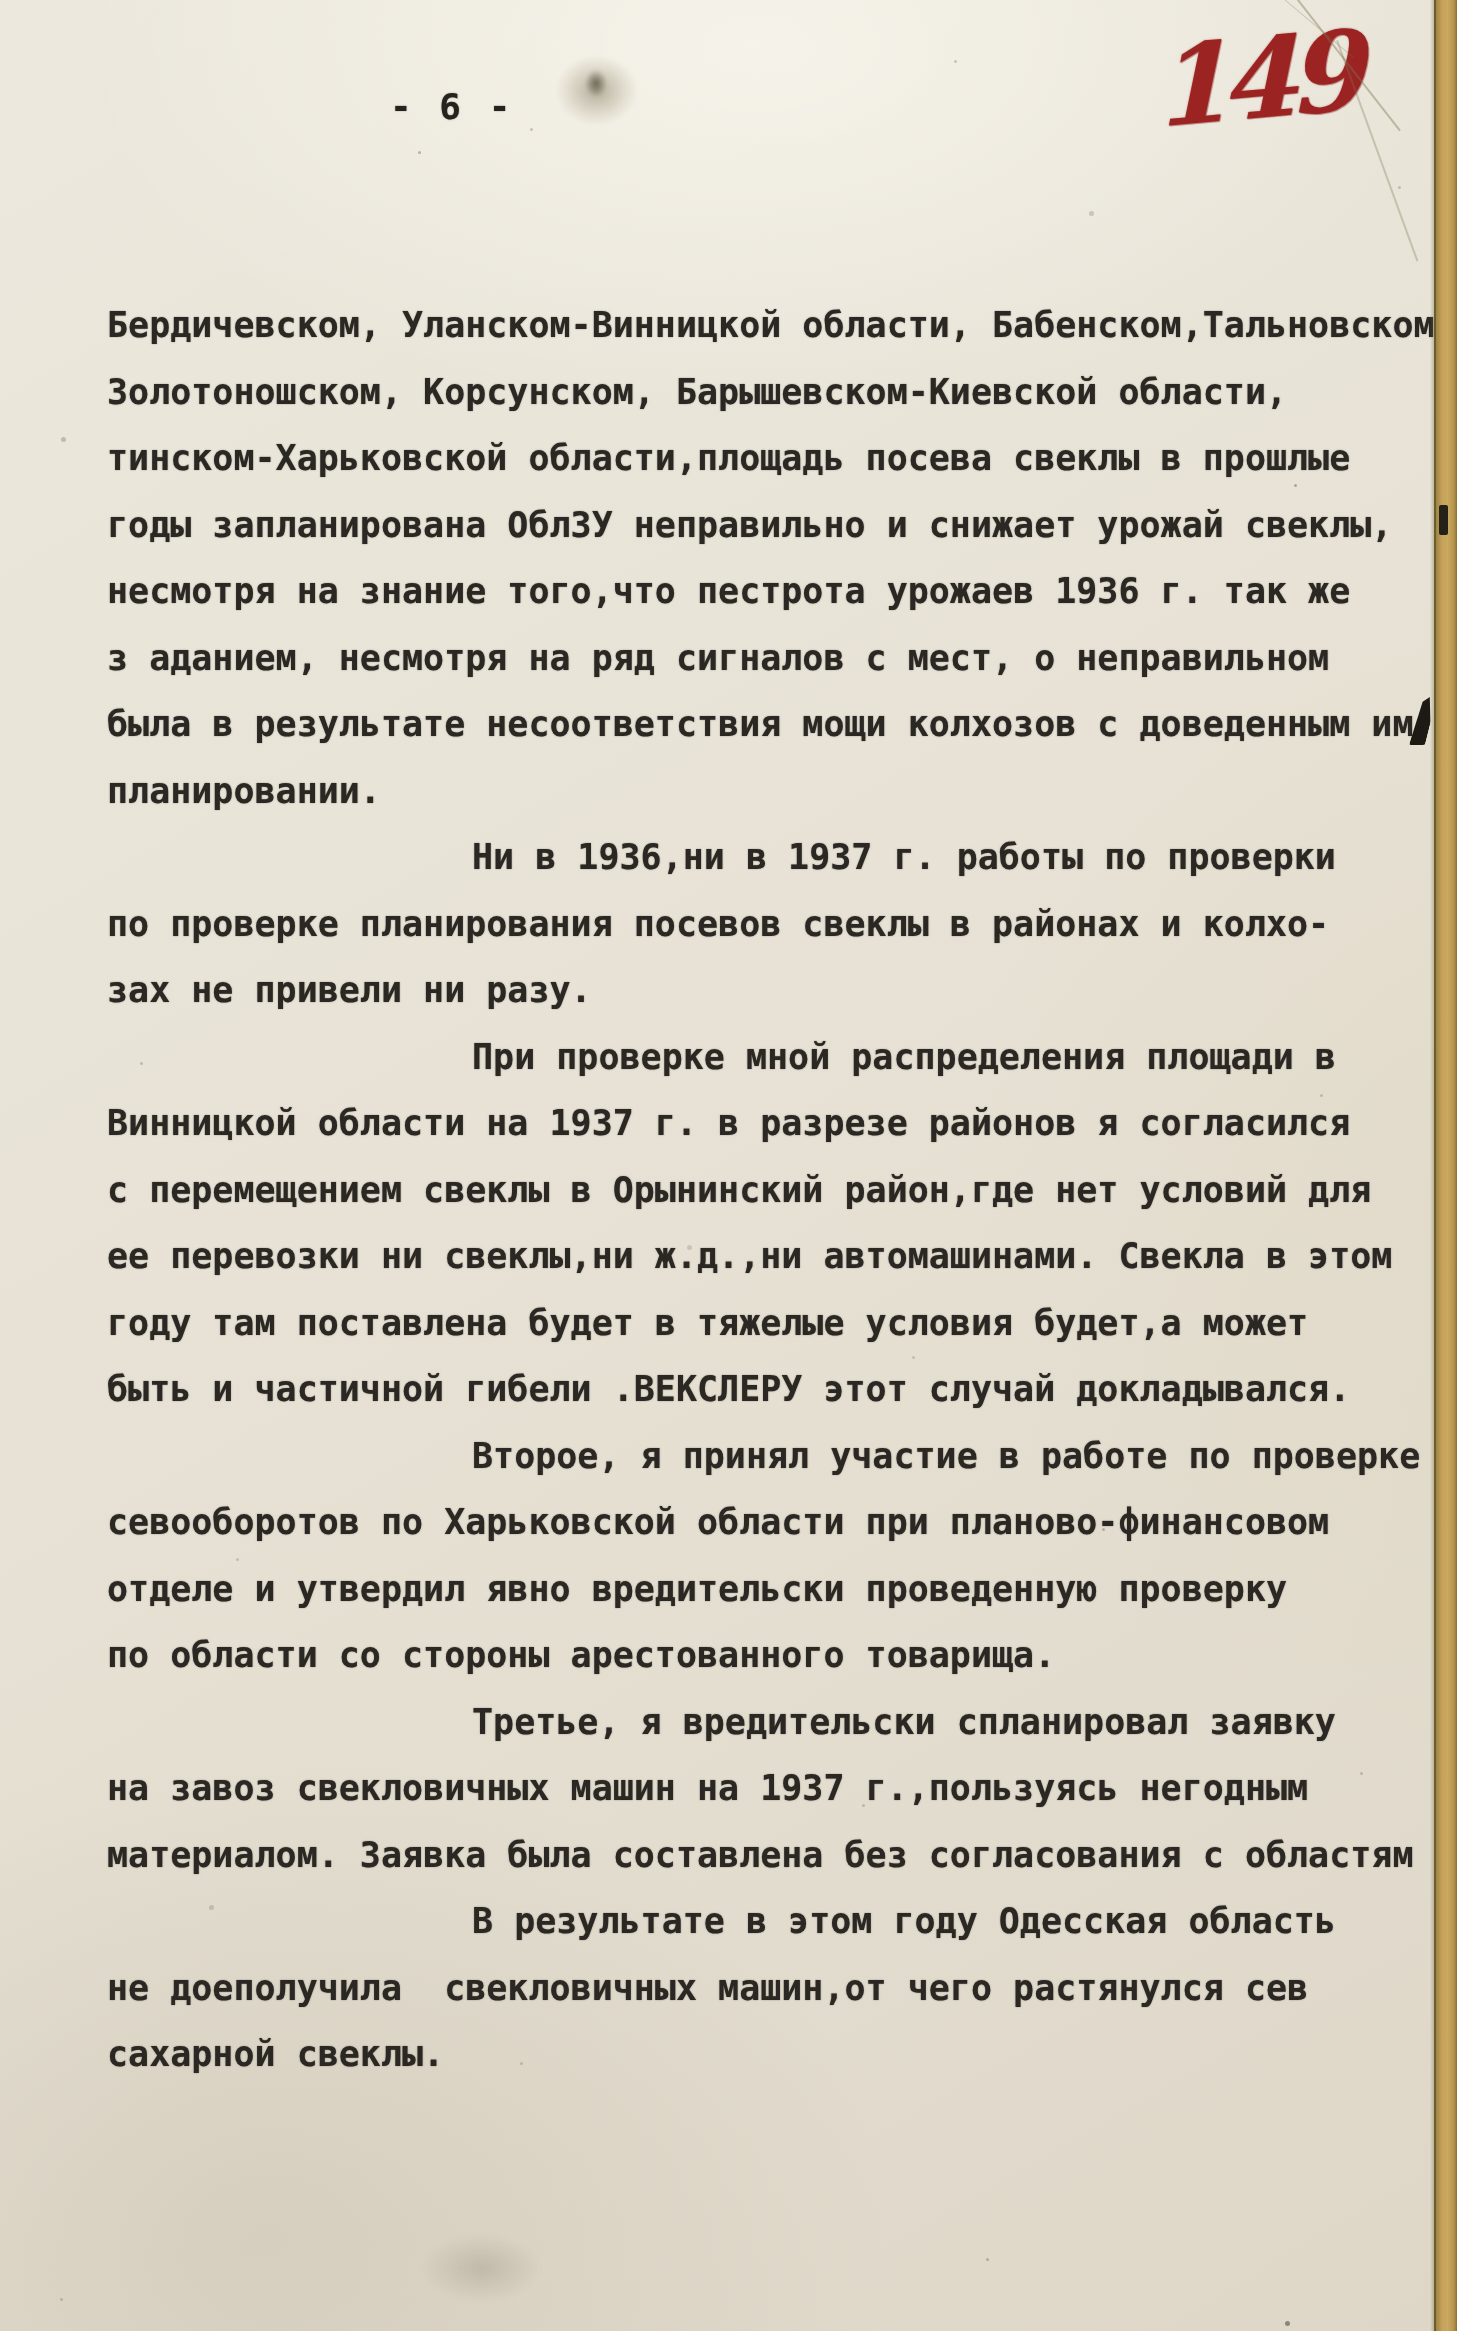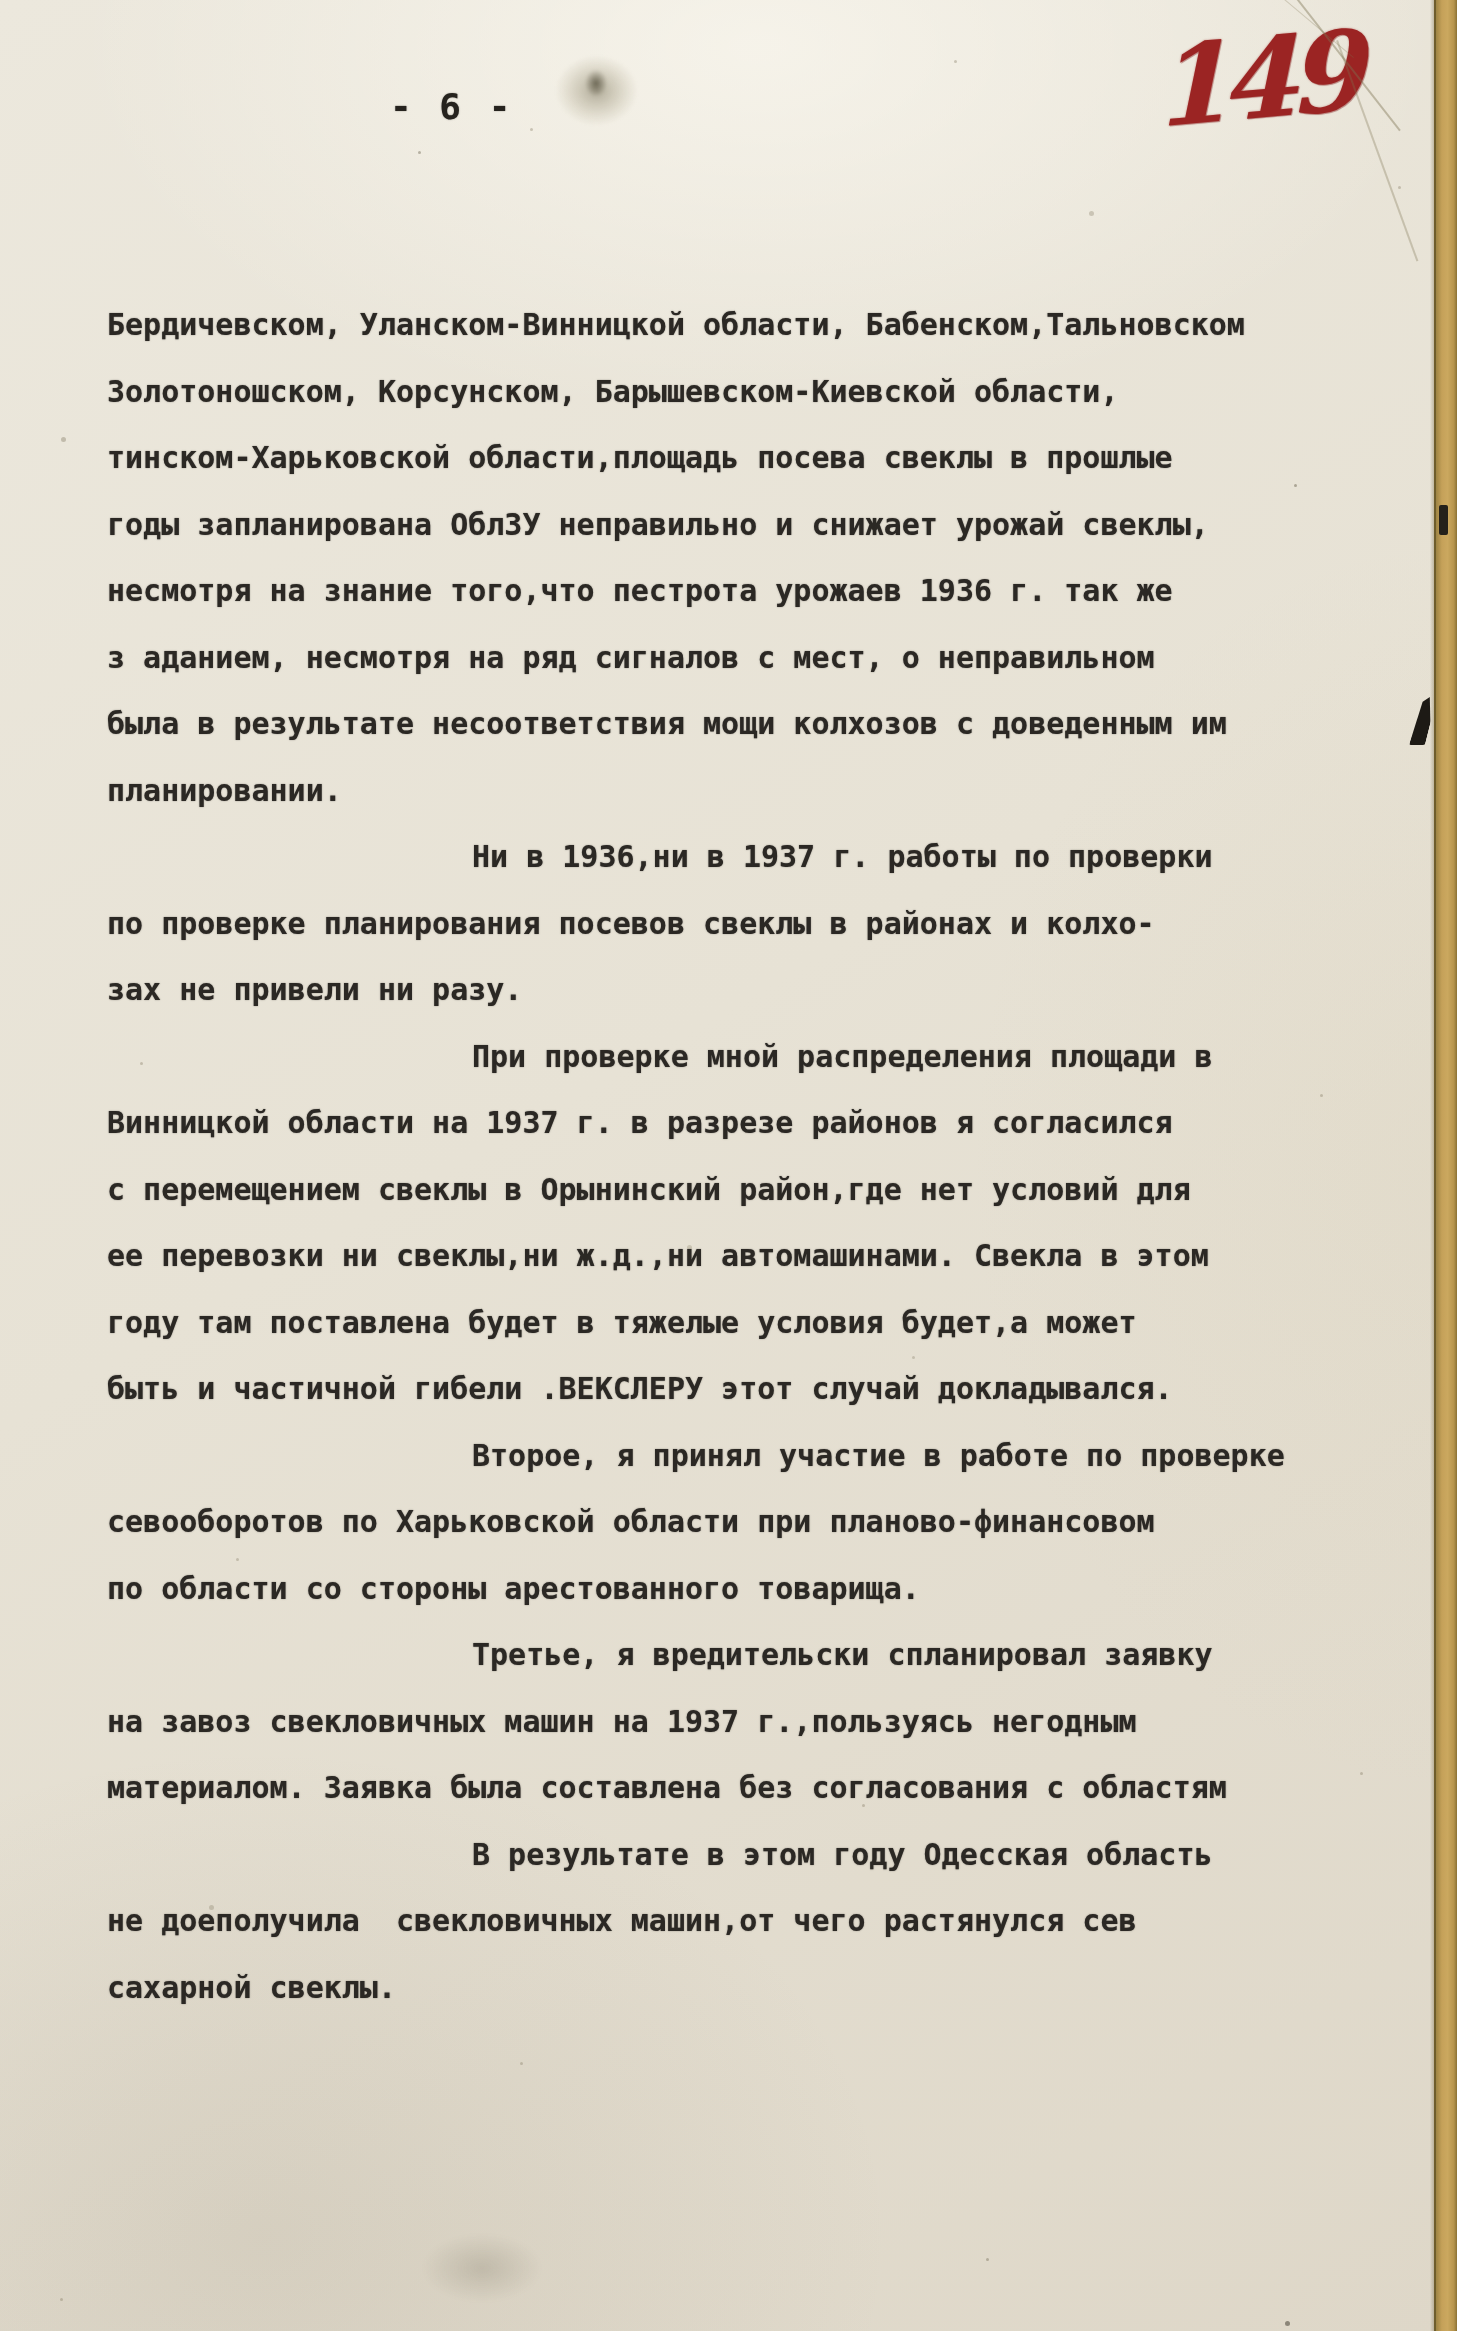--- a/index.html
+++ b/index.html
@@ -14,21 +14,21 @@
     background:
       radial-gradient(ellipse 900px 700px at 18% 96%, rgba(122,110,86,0.12), transparent 70%),
       radial-gradient(ellipse 1100px 600px at 52% 2%, rgba(255,253,246,0.55), transparent 62%),
       radial-gradient(ellipse 700px 900px at 100% 50%, rgba(205,190,150,0.10), transparent 70%),
       linear-gradient(150deg,#ece8dd 0%, #e7e2d5 45%, #ded7c8 100%);
   }
   
   .body-text { position:absolute; left:107px; top:292px; right:0; }
   .line {
     white-space:pre;
-    font-size:30px; font-weight:bold;
+    font-size:35px; font-weight:bold;
     line-height:66.5px;
     color:#2b2824;
     text-shadow:0 0 1.5px rgba(43,40,36,0.55);
   }
   .line.indent { padding-left:365px; }
   
   .page-number {
     position:absolute; left:390px; top:86px;
     font-size:36px; font-weight:bold; letter-spacing:3px;
     color:#26231e; text-shadow:0 0 1.5px rgba(38,35,30,0.5);
@@ -145,20 +145,21 @@
       <div class="line">по проверке планирования посевов свеклы в районах и колхо-</div>
       <div class="line">зах не привели ни разу.</div>
       <div class="line indent">При проверке мной распределения площади в</div>
       <div class="line">Винницкой области на 1937 г. в разрезе районов я согласился</div>
       <div class="line">с перемещением свеклы в Орынинский район,где нет условий для</div>
       <div class="line">ее перевозки ни свеклы,ни ж.д.,ни автомашинами. Свекла в этом</div>
       <div class="line">году там поставлена будет в тяжелые условия будет,а может</div>
       <div class="line">быть и частичной гибели .ВЕКСЛЕРУ этот случай докладывался.</div>
       <div class="line indent">Второе, я принял участие в работе по проверке</div>
       <div class="line">севооборотов по Харьковской области при планово-финансовом</div>
+      <div class="line">отделе и утвердил явно вредительски проведенную проверку</div>
       <div class="line">по области со стороны арестованного товарища.</div>
       <div class="line indent">Третье, я вредительски спланировал заявку</div>
       <div class="line">на завоз свекловичных машин на 1937 г.,пользуясь негодным</div>
       <div class="line">материалом. Заявка была составлена без согласования с областям</div>
       <div class="line indent">В результате в этом году Одесская область</div>
       <div class="line">не доеполучила  свекловичных машин,от чего растянулся сев</div>
       <div class="line">сахарной свеклы.</div>
     </div>
 
   <div class="smudge-bottom"></div>

